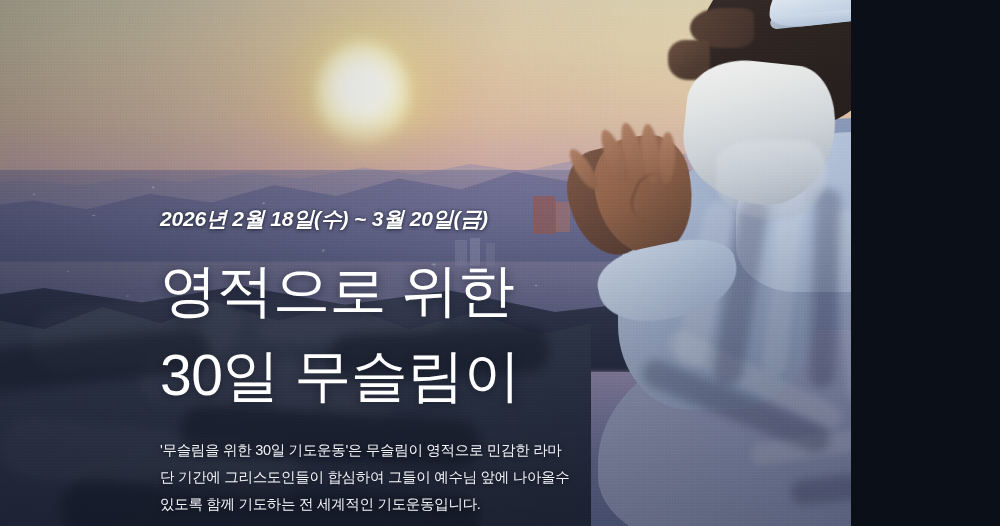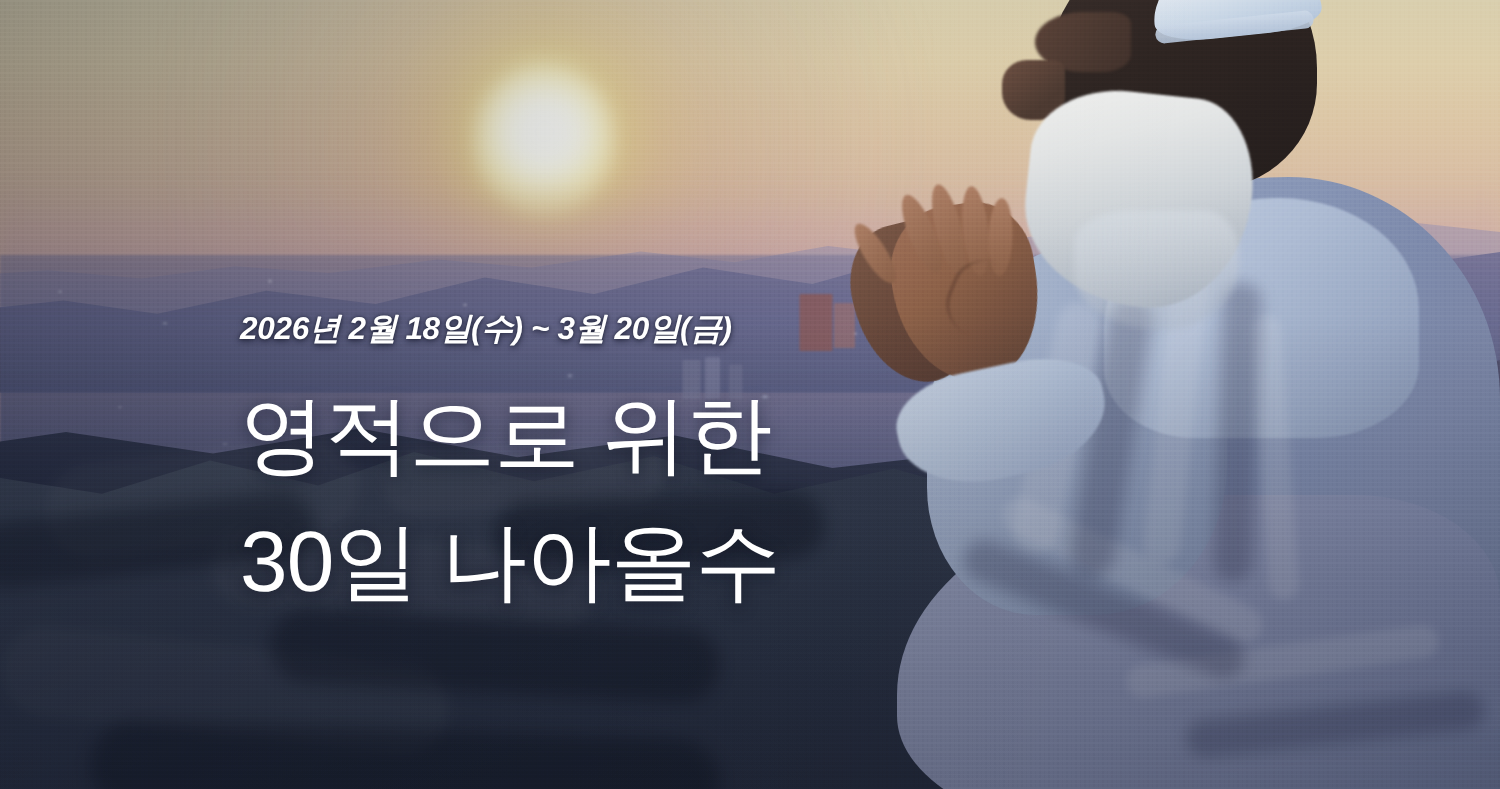--- a/index.html
+++ b/index.html
@@ -4,21 +4,21 @@
 <title>Muslim 30-Day Prayer Banner</title>
 <style>
   html,body{margin:0;padding:0;background:#0b0f18;}
   body{
     font-family:"Liberation Sans","DejaVu Sans",sans-serif;
     -webkit-font-smoothing:antialiased;
   }
 
   .banner{
     position:relative;
-    width:1000px;
+    width:851px;
     height:526px;
     overflow:hidden;
     background:#be185d;
     user-select:none;
   }
 
   
   .layer{position:absolute;inset:0;}
 
   
@@ -459,18 +459,23 @@
 
   <div class="layer scrim"></div>
   <div class="grain"></div>
 
   <div class="content">
 
     <div class="kicker">2026년 2월 18일(수) ~ 3월 20일(금)</div>
 
     <div class="headline">
       <span class="hl-line">영적으로 위한</span>
-      <span class="hl-line">30일 나아올수</span>
+      <span class="hl-line">30일 무슬림이</span>
     </div>
 
+    <div class="desc">
+      <span class="dline">'무슬림을 위한 30일 기도운동'은 무슬림이 영적으로 민감한 라마</span>
+      <span class="dline">단 기간에 그리스도인들이 합심하여 그들이 예수님 앞에 나아올수</span>
+      <span class="dline">있도록 함께 기도하는 전 세계적인 기도운동입니다.</span>
+    </div>
 
   </div>
 </div>
 
 </body></html>

